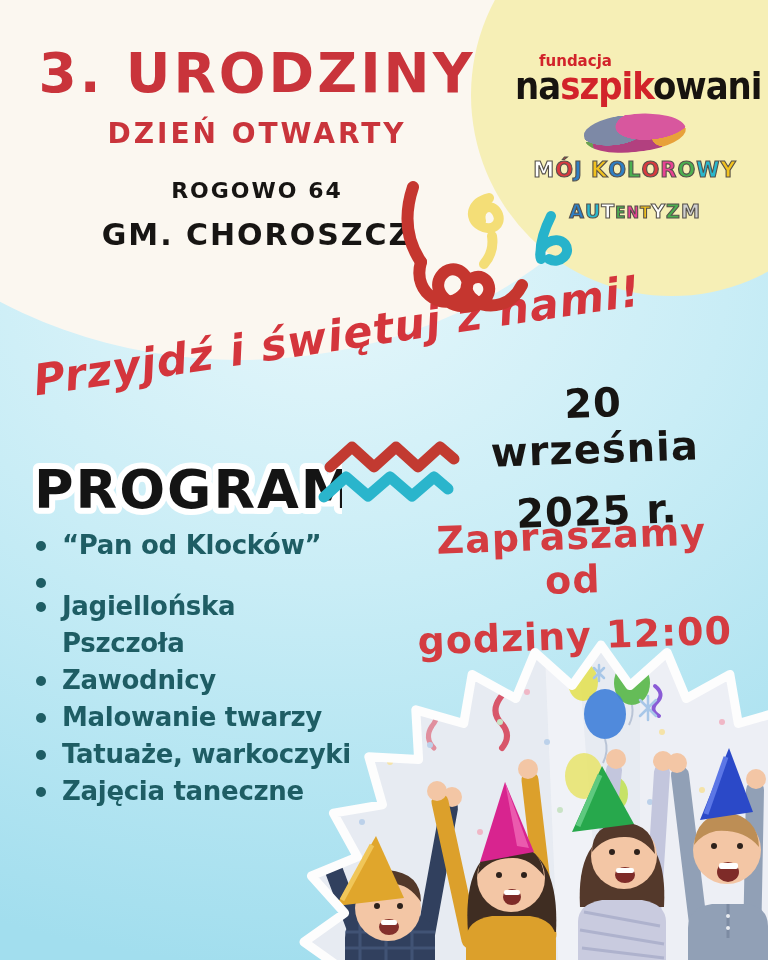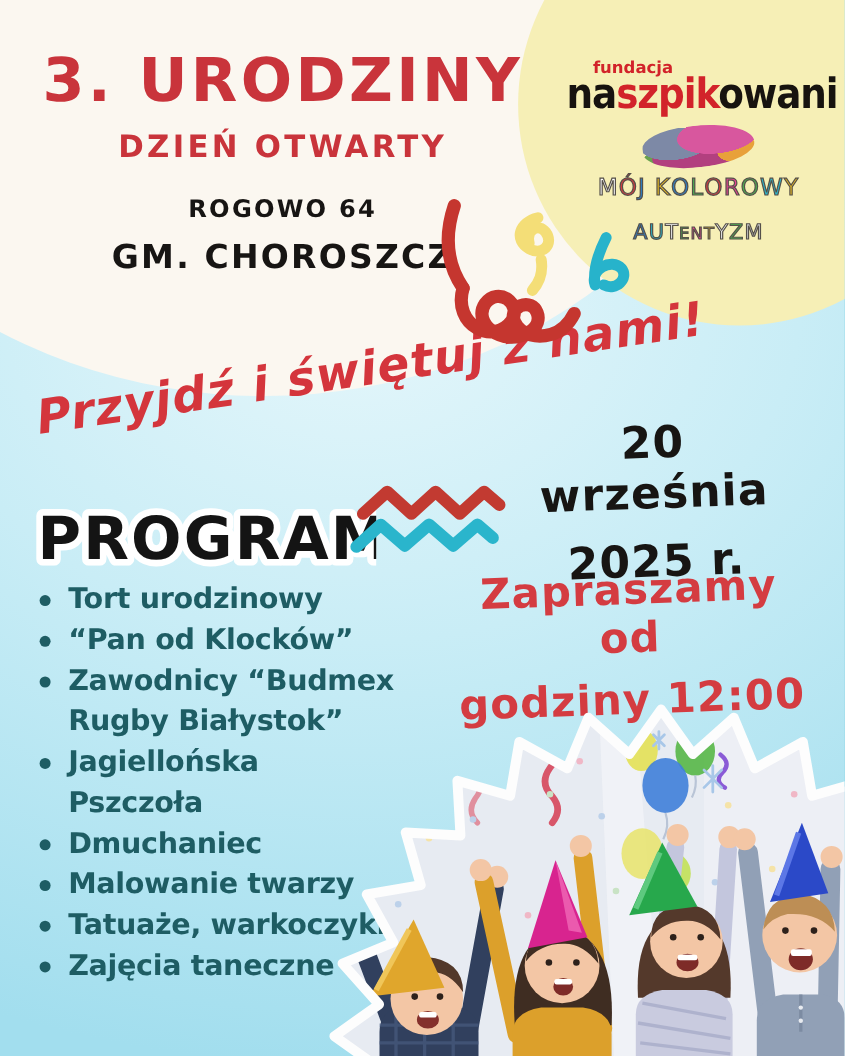--- a/index.html
+++ b/index.html
@@ -23,21 +23,21 @@
   .logo-fundacja{font-size:15px;font-weight:bold;color:#d2232a;text-align:left;margin-left:24px;}
   .logo-brand{font-size:34px;font-weight:bold;letter-spacing:-1px;line-height:.95;transform:scaleY(1.12);}
   .logo-smear{width:102px;height:38px;margin:12px auto 6px auto;transform:rotate(-7deg);border-radius:45% 60% 50% 55%;
     background:
       radial-gradient(60% 70% at 68% 30%, #d8579e 0 60%, transparent 61%),
       radial-gradient(52% 62% at 30% 38%, #7d89a6 0 60%, transparent 61%),
       radial-gradient(36% 48% at 86% 72%, #e8a13a 0 55%, transparent 56%),
       radial-gradient(70% 62% at 50% 70%, #b2407f 0 60%, transparent 61%),
       radial-gradient(32% 44% at 12% 76%, #6aa24f 0 50%, transparent 51%);
   }
-  .letterline{font-weight:normal;}
+  .letterline{font-weight:bold;}
   .letterline span{-webkit-text-stroke:1.1px #55504a;display:inline-block;}
   .letterline .gap{width:8px;-webkit-text-stroke:0;}
   #kolor-line1{font-size:21px;letter-spacing:1px;}
   #kolor-line2{font-size:19px;letter-spacing:1px;margin-top:18px;}
   #kolor-line2 .sm{font-size:15px;}
 
   
   .tagline{left:30px;top:356px;width:620px;transform:rotate(-8.5deg);transform-origin:left top;
     font-size:43px;font-weight:bold;font-style:italic;color:#d4353c;white-space:nowrap;letter-spacing:1px;}
 
@@ -96,46 +96,36 @@
   </div>
 
   <svg class="abs program-heading-svg no-events" width="320" height="92" viewBox="0 0 320 92">
     <text x="12" y="66" font-size="54" letter-spacing="2" fill="#141414" stroke="#ffffff" stroke-width="12" paint-order="stroke" stroke-linejoin="round">PROGRAM:</text>
   </svg>
 
   <ul class="abs" id="program-list">
       <li>
         <span class="dot"></span>
         <div class="item-lines">
-          <div>Tort urodzinowy</div>
-        </div>
-      </li>
-      <li>
-        <span class="dot"></span>
-        <div class="item-lines">
           <div>“Pan od Klocków”</div>
         </div>
       </li>
       <li>
         <span class="dot"></span>
-        <div class="item-lines">
-          <div>Zawodnicy “Budmex</div>
-          <div>Rugby Białystok”</div>
-        </div>
       </li>
       <li>
         <span class="dot"></span>
         <div class="item-lines">
           <div>Jagiellońska Pszczoła</div>
         </div>
       </li>
       <li>
         <span class="dot"></span>
         <div class="item-lines">
-          <div>Dmuchaniec</div>
+          <div>Zawodnicy</div>
         </div>
       </li>
       <li>
         <span class="dot"></span>
         <div class="item-lines">
           <div>Malowanie twarzy</div>
         </div>
       </li>
       <li>
         <span class="dot"></span>

